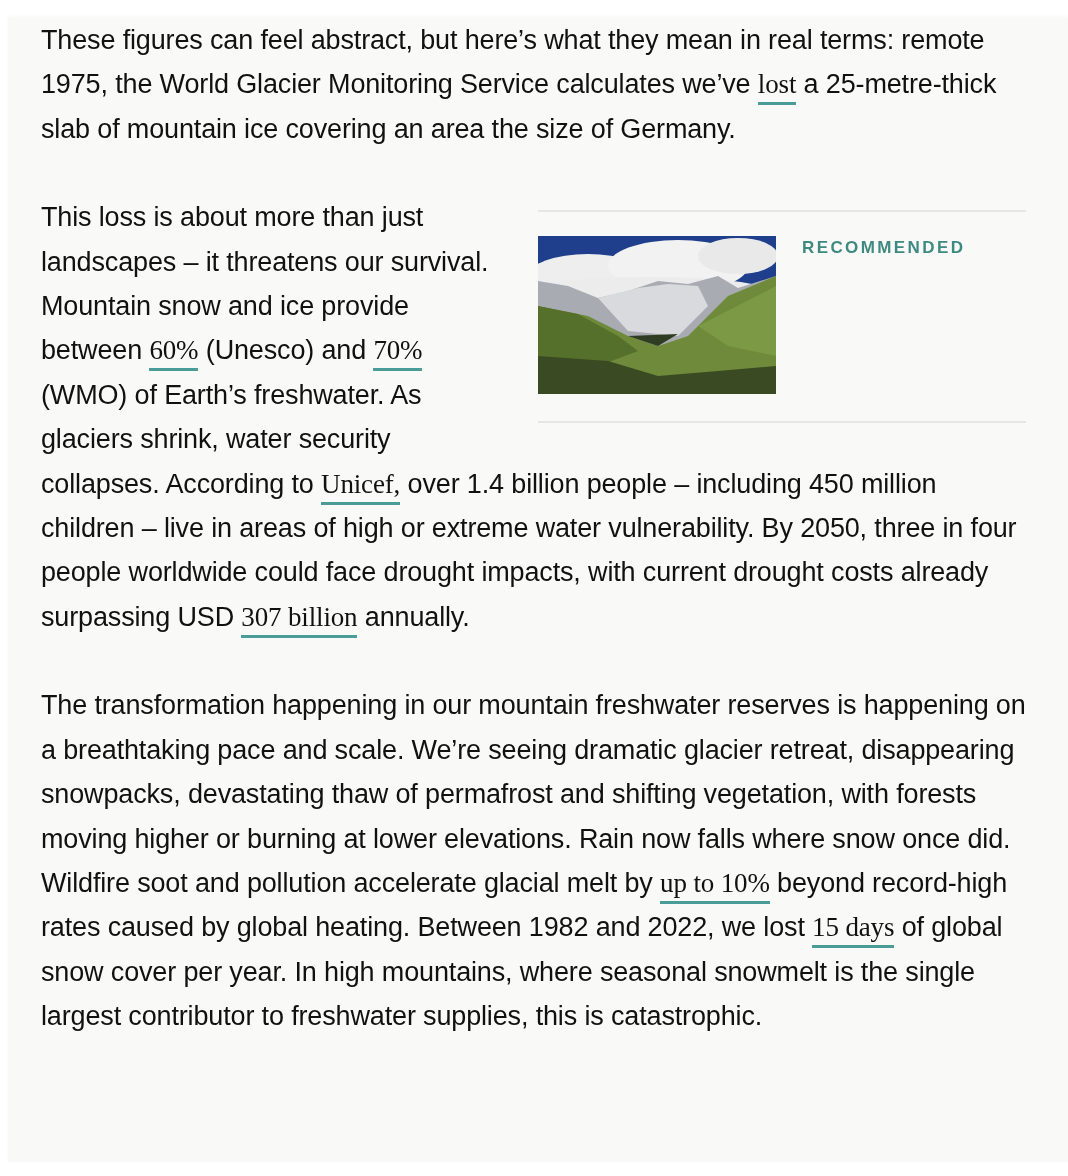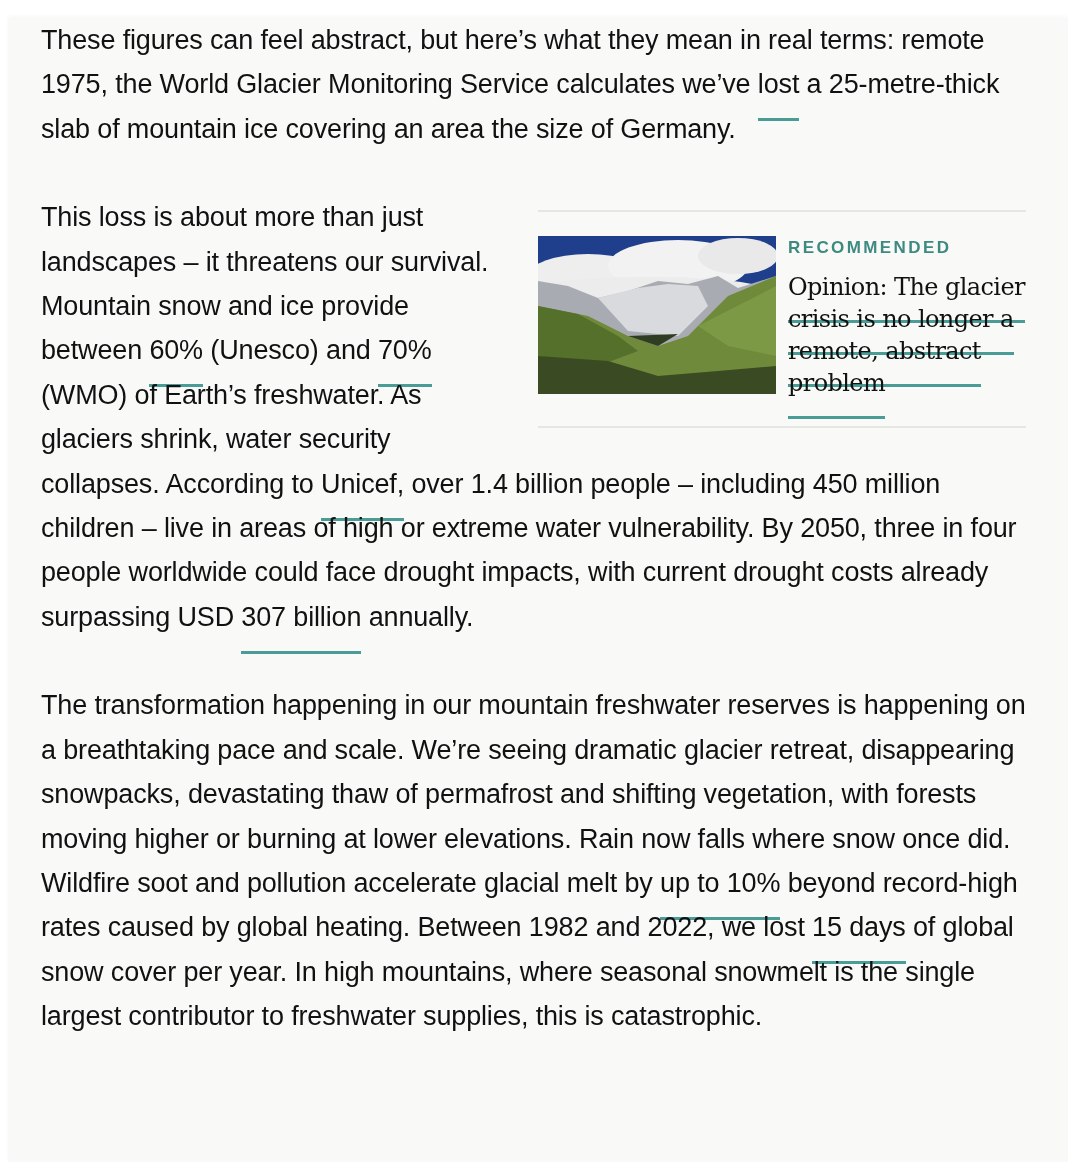--- a/index.html
+++ b/index.html
@@ -11,27 +11,27 @@
   }
   .article {
     position: absolute; left: 33px; top: 0; width: 985px;
     font-family: "Liberation Sans", "DejaVu Sans", sans-serif;
     font-size: 27px; line-height: 44.4px; color: #111111;
     letter-spacing: -0.15px;
   }
   .article p { margin: 0 0 44px 0; }
   .article a {
     color: #111111; text-decoration: none;
-    border-bottom: 3px solid #4a9d96; padding-bottom: 19px;
+    border-bottom: 3px solid #4a9d96; padding-bottom: 3px; font-family: Liberation Serif, serif;
   }
   .reco {
     float: right; width: 488px; margin: 15px 0 8px 24px;
     border-top: 2px solid #e6e6e3; border-bottom: 2px solid #e6e6e3;
     padding: 24px 0 27px 0;
-    display: flex; gap: 12px; align-items: flex-start;
+    display: flex; gap: 26px; align-items: flex-start;
   }
   .reco-thumb {
     width: 238px; height: 158px; flex: 0 0 238px; position: relative; overflow: hidden;
     background: linear-gradient(180deg, #1e3f8a 0%, #3a60b0 12%, #f0f0f0 22%, #e8e8ea 36%, #b9bcc2 45%, #8a8f94 54%, #6f7a4a 64%, #6d8a36 76%, #4d6326 88%, #2e3a1f 100%);
   }
   .reco-text { flex: 1; }
   .reco-label {
     font-family: "Liberation Sans", "DejaVu Sans", sans-serif;
     font-size: 17px; font-weight: bold; letter-spacing: 2.4px; color: #3e8a80;
     line-height: 22px; margin-top: 1px;
@@ -66,21 +66,20 @@
             <polygon points="60,62 100,52 130,48 160,50 170,70 140,100 90,95" fill="#d8dadd"></polygon>
             <polygon points="0,70 50,80 90,100 120,110 150,100 190,60 238,40 238,158 0,158" fill="#6e8a3a"></polygon>
             <polygon points="0,70 40,78 80,100 100,115 60,130 0,120" fill="#55702b"></polygon>
             <polygon points="160,90 238,50 238,120 190,110" fill="#7c9a45"></polygon>
             <polygon points="0,120 70,125 120,140 180,135 238,130 238,158 0,158" fill="#3a4a22"></polygon>
             <polygon points="90,100 140,98 120,110" fill="#2f3d23"></polygon>
           </svg>
         </div>
         <div class="reco-text">
           <div class="reco-label">RECOMMENDED</div>
-          <div class="reco-title"><a href="#">Opinion: The glacier crisis is no longer a remote, abstract problem</a></div>
         </div>
       </aside>
       <span>This loss is about more than just landscapes – it threatens our survival. Mountain snow and ice provide between </span><a href="#">60%</a><span> (Unesco) and </span><a href="#">70%</a><span> (WMO) of Earth’s freshwater. As glaciers shrink, water security collapses. According to </span><a href="#">Unicef,</a><span> over 1.4 billion people – including 450 million children – live in areas of high or extreme water vulnerability. By 2050, three in four people worldwide could face drought impacts, with current drought costs already surpassing USD </span><a href="#">307 billion</a><span> annually.</span>
     <p></p>
 
     <p>
       <span>The transformation happening in our mountain freshwater reserves is happening on a breathtaking pace and scale. We’re seeing dramatic glacier retreat, disappearing snowpacks, devastating thaw of permafrost and shifting vegetation, with forests moving higher or burning at lower elevations. Rain now falls where snow once did. Wildfire soot and pollution accelerate glacial melt by </span><a href="#">up to 10%</a><span> beyond record-high rates caused by global heating. Between 1982 and 2022, we lost </span><a href="#">15 days</a><span> of global snow cover per year. In high mountains, where seasonal snowmelt is the single largest contributor to freshwater supplies, this is catastrophic.</span>
     </p>
 
   </div>

